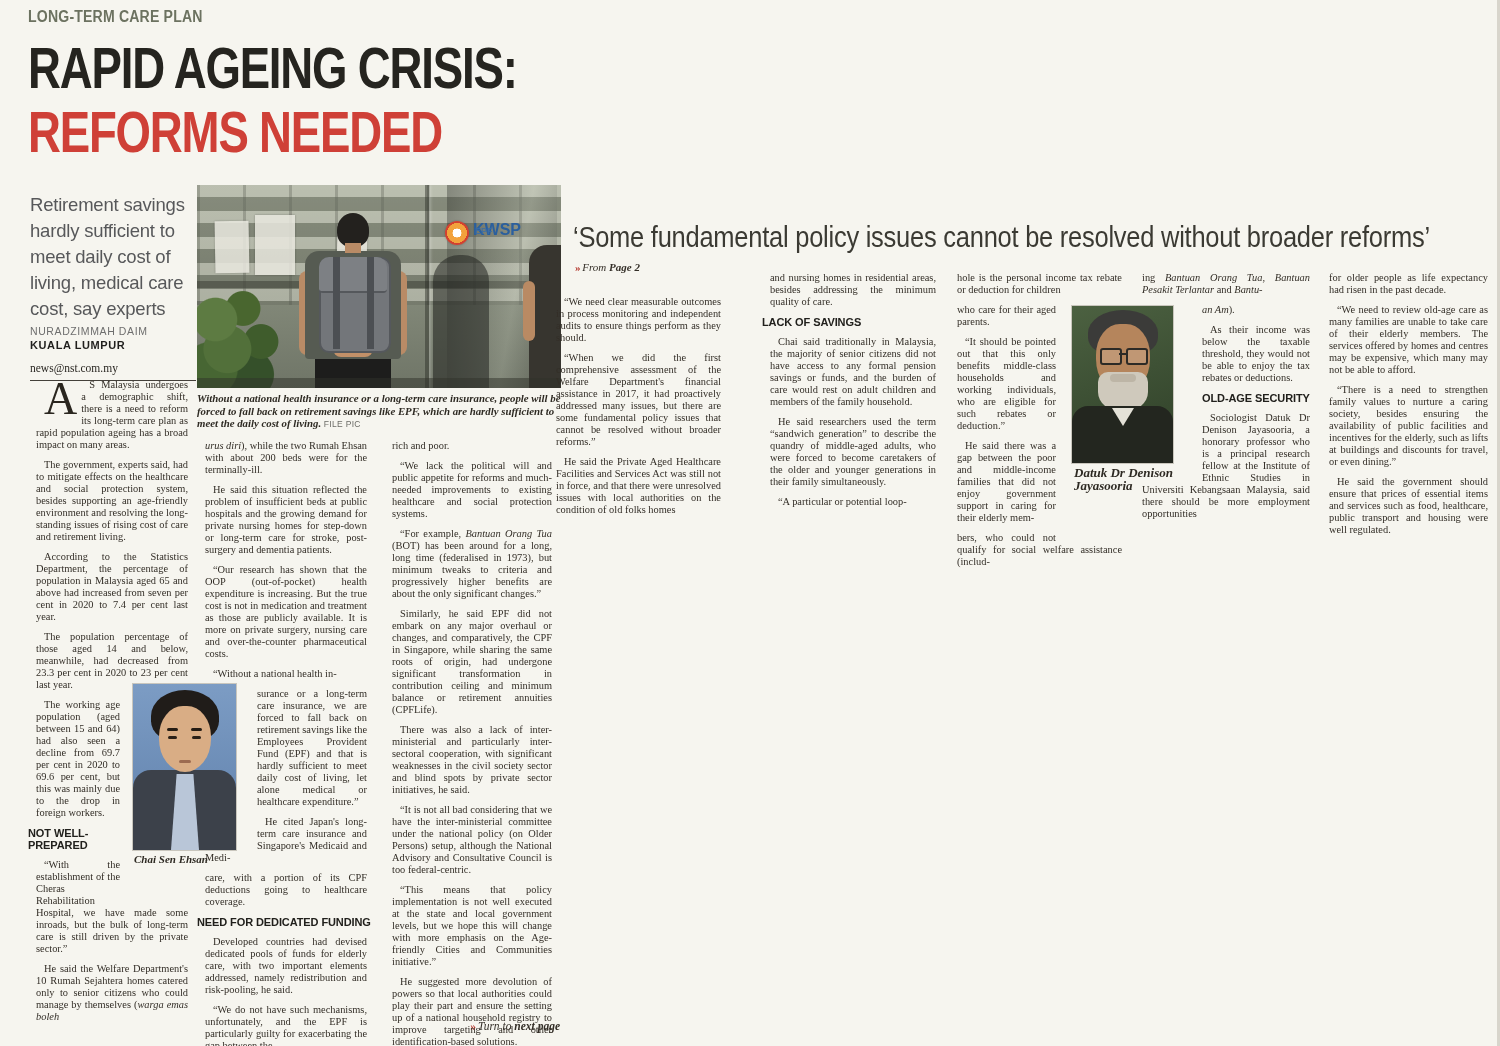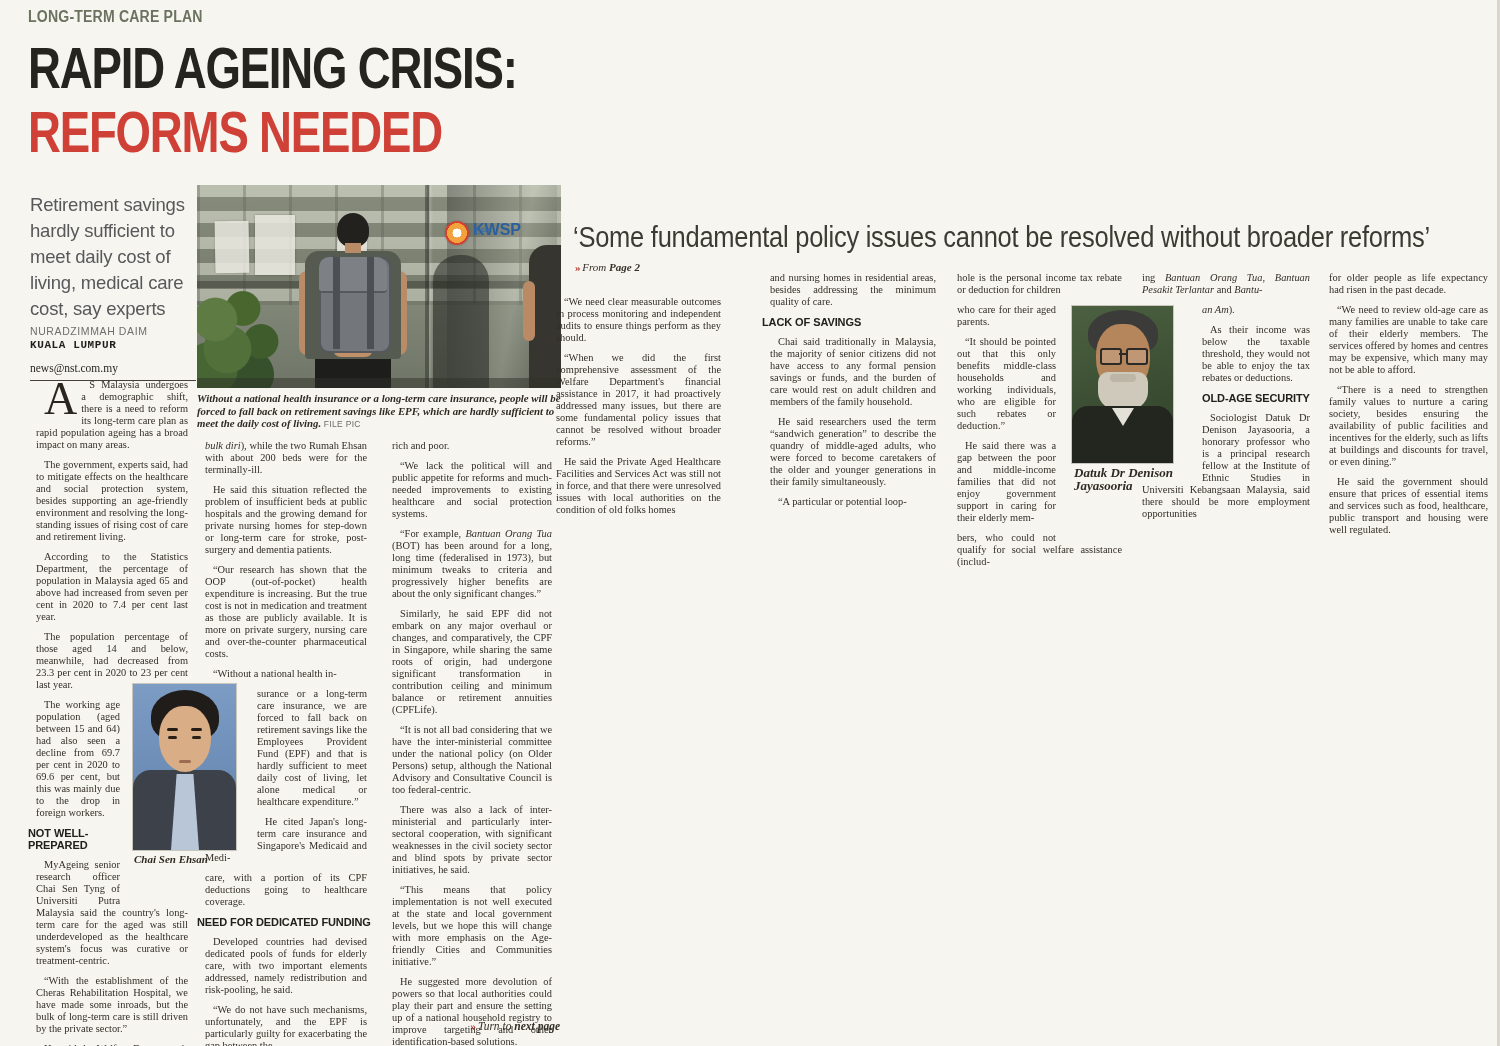--- a/index.html
+++ b/index.html
@@ -24,21 +24,21 @@
   }
   .headline.l1{left:28px;top:40px;color:#25241f;}
   .headline.l2{left:28px;top:104px;color:#cf4037;}
   .standfirst{
     left:30px;top:192px;width:158px;
     font-family:"Liberation Sans", sans-serif;font-size:18.5px;line-height:26px;
     color:#57585a;letter-spacing:-0.2px;
   }
   .byline{left:30px;top:325px;width:166px;}
   .byline .author{font-family:"Liberation Sans", sans-serif;font-size:10.5px;color:#6e6e6e;letter-spacing:0.6px;}
-  .byline .loc{font-family:Liberation Mono, monospace;font-size:11px;font-weight:700;color:#201f1d;letter-spacing:0.6px;margin-top:2px;}
+  .byline .loc{font-family:Liberation Sans, sans-serif;font-size:11px;font-weight:700;color:#201f1d;letter-spacing:0.6px;margin-top:2px;}
   .byline .mail{font-size:11.5px;color:#2a2722;margin-top:11px;}
   .byline .rule{height:1px;background:#44403a;margin-top:6px;width:166px;}
   
   .quotehead{
     left:573px;top:220px;
     font-family:"Liberation Sans", sans-serif;font-weight:400;font-size:30px;
     color:#3b3a33;white-space:nowrap;letter-spacing:-0.3px;
     transform:scaleX(0.85);transform-origin:left top;
   }
   .fromline{left:575px;top:261px;font-size:11px;color:#332e27;}
@@ -222,43 +222,42 @@
 </div>
 <div class="abs dencaption">Datuk Dr Denison Jayasooria</div>
 
 <div class="col" style="left:28px;top:371px;width:168px;height:672px;">
     <p class="bp"><span class="dropcap">A</span>S Malaysia undergoes a demographic shift, there is a need to reform its long-term care plan as rapid population ageing has a broad impact on many areas.</p>
     <p class="bp">The government, experts said, had to mitigate effects on the healthcare and social protection system, besides supporting an age-friendly environment and resolving the long-standing issues of rising cost of care and retirement living.</p>
     <p class="bp">According to the Statistics Department, the percentage of population in Malaysia aged 65 and above had increased from seven per cent in 2020 to 7.4 per cent last year.</p>
     <p class="bp">The population percentage of those aged 14 and below, meanwhile, had decreased from 23.3 per cent in 2020 to 23 per cent last year.</p>
     <p class="bp wrap-chai-r">The working age population (aged between 15 and 64) had also seen a decline from 69.7 per cent in 2020 to 69.6 per cent, but this was mainly due to the drop in foreign workers.</p>
     <div class="subhead">NOT WELL-PREPARED</div>
-    <p class="bp">MyAgeing senior research officer Chai Sen Tyng of Universiti Putra Malaysia said the country's long-term care for the aged was still underdeveloped as the healthcare system's focus was curative or treatment-centric.</p>
     <p class="bp">“With the establishment of the Cheras Rehabilitation Hospital, we have made some inroads, but the bulk of long-term care is still driven by the private sector.”</p>
     <p class="bp">He said the Welfare Department's 10 Rumah Sejahtera homes catered only to senior citizens who could manage by themselves (<i>warga emas boleh</i></p>
   </div>
 <div class="col" style="left:197px;top:432px;width:178px;height:614px;">
-    <p class="bp ni"><i>bulk diri</i>), while the two Rumah Ehsan with about 200 beds were for the terminally-ill.</p>
+    <p class="bp ni"><i>urus diri</i>), while the two Rumah Ehsan with about 200 beds were for the terminally-ill.</p>
     <p class="bp">He said this situation reflected the problem of insufficient beds at public hospitals and the growing demand for private nursing homes for step-down or long-term care for stroke, post-surgery and dementia patients.</p>
     <p class="bp">“Our research has shown that the OOP (out-of-pocket) health expenditure is increasing. But the true cost is not in medication and treatment as those are publicly available. It is more on private surgery, nursing care and over-the-counter pharmaceutical costs.</p>
     <p class="bp">“Without a national health in-</p>
     <p class="bp ni wrap-chai-l">surance or a long-term care insurance, we are forced to fall back on retirement savings like the Employees Provident Fund (EPF) and that is hardly sufficient to meet daily cost of living, let alone medical or healthcare expenditure.”</p>
     <p class="bp">He cited Japan's long-term care insurance and Singapore's Medicaid and Medi-</p>
     <p class="bp ni">care, with a portion of its CPF deductions going to healthcare coverage.</p>
     <div class="subhead">NEED FOR DEDICATED FUNDING</div>
     <p class="bp">Developed countries had devised dedicated pools of funds for elderly care, with two important elements addressed, namely redistribution and risk-pooling, he said.</p>
     <p class="bp">“We do not have such mechanisms, unfortunately, and the EPF is particularly guilty for exacerbating the gap between the</p>
   </div>
 <div class="col" style="left:384px;top:432px;width:176px;height:585px;">
     <p class="bp ni">rich and poor.</p>
     <p class="bp">“We lack the political will and public appetite for reforms and much-needed improvements to existing healthcare and social protection systems.</p>
     <p class="bp">“For example, <i>Bantuan Orang Tua</i> (BOT) has been around for a long, long time (federalised in 1973), but minimum tweaks to criteria and progressively higher benefits are about the only significant changes.”</p>
     <p class="bp">Similarly, he said EPF did not embark on any major overhaul or changes, and comparatively, the CPF in Singapore, while sharing the same roots of origin, had undergone significant transformation in contribution ceiling and minimum balance or retirement annuities (CPFLife).</p>
+    <p class="bp">There was also a lack of inter-ministerial and particularly inter-sectoral cooperation, with significant weaknesses in the civil society sector and blind spots by private sector initiatives, he said.</p>
     <p class="bp">“It is not all bad considering that we have the inter-ministerial committee under the national policy (on Older Persons) setup, although the National Advisory and Consultative Council is too federal-centric.</p>
-    <p class="bp">There was also a lack of inter-ministerial and particularly inter-sectoral cooperation, with significant weaknesses in the civil society sector and blind spots by private sector initiatives, he said.</p>
     <p class="bp">“This means that policy implementation is not well executed at the state and local government levels, but we hope this will change with more emphasis on the Age-friendly Cities and Communities initiative.”</p>
     <p class="bp">He suggested more devolution of powers so that local authorities could play their part and ensure the setting up of a national household registry to improve targeting and other identification-based solutions.</p>
   </div>
 <div class="col" style="left:548px;top:288px;width:181px;height:300px;">
     <p class="bp">“We need clear measurable outcomes in process monitoring and independent audits to ensure things perform as they should.</p>
     <p class="bp">“When we did the first comprehensive assessment of the Welfare Department's financial assistance in 2017, it had proactively addressed many issues, but there are some fundamental policy issues that cannot be resolved without broader reforms.”</p>
     <p class="bp">He said the Private Aged Healthcare Facilities and Services Act was still not in force, and that there were unresolved issues with local authorities on the condition of old folks homes</p>
   </div>
 <div class="col" style="left:762px;top:264px;width:182px;height:320px;">
     <p class="bp ni">and nursing homes in residential areas, besides addressing the minimum quality of care.</p>

